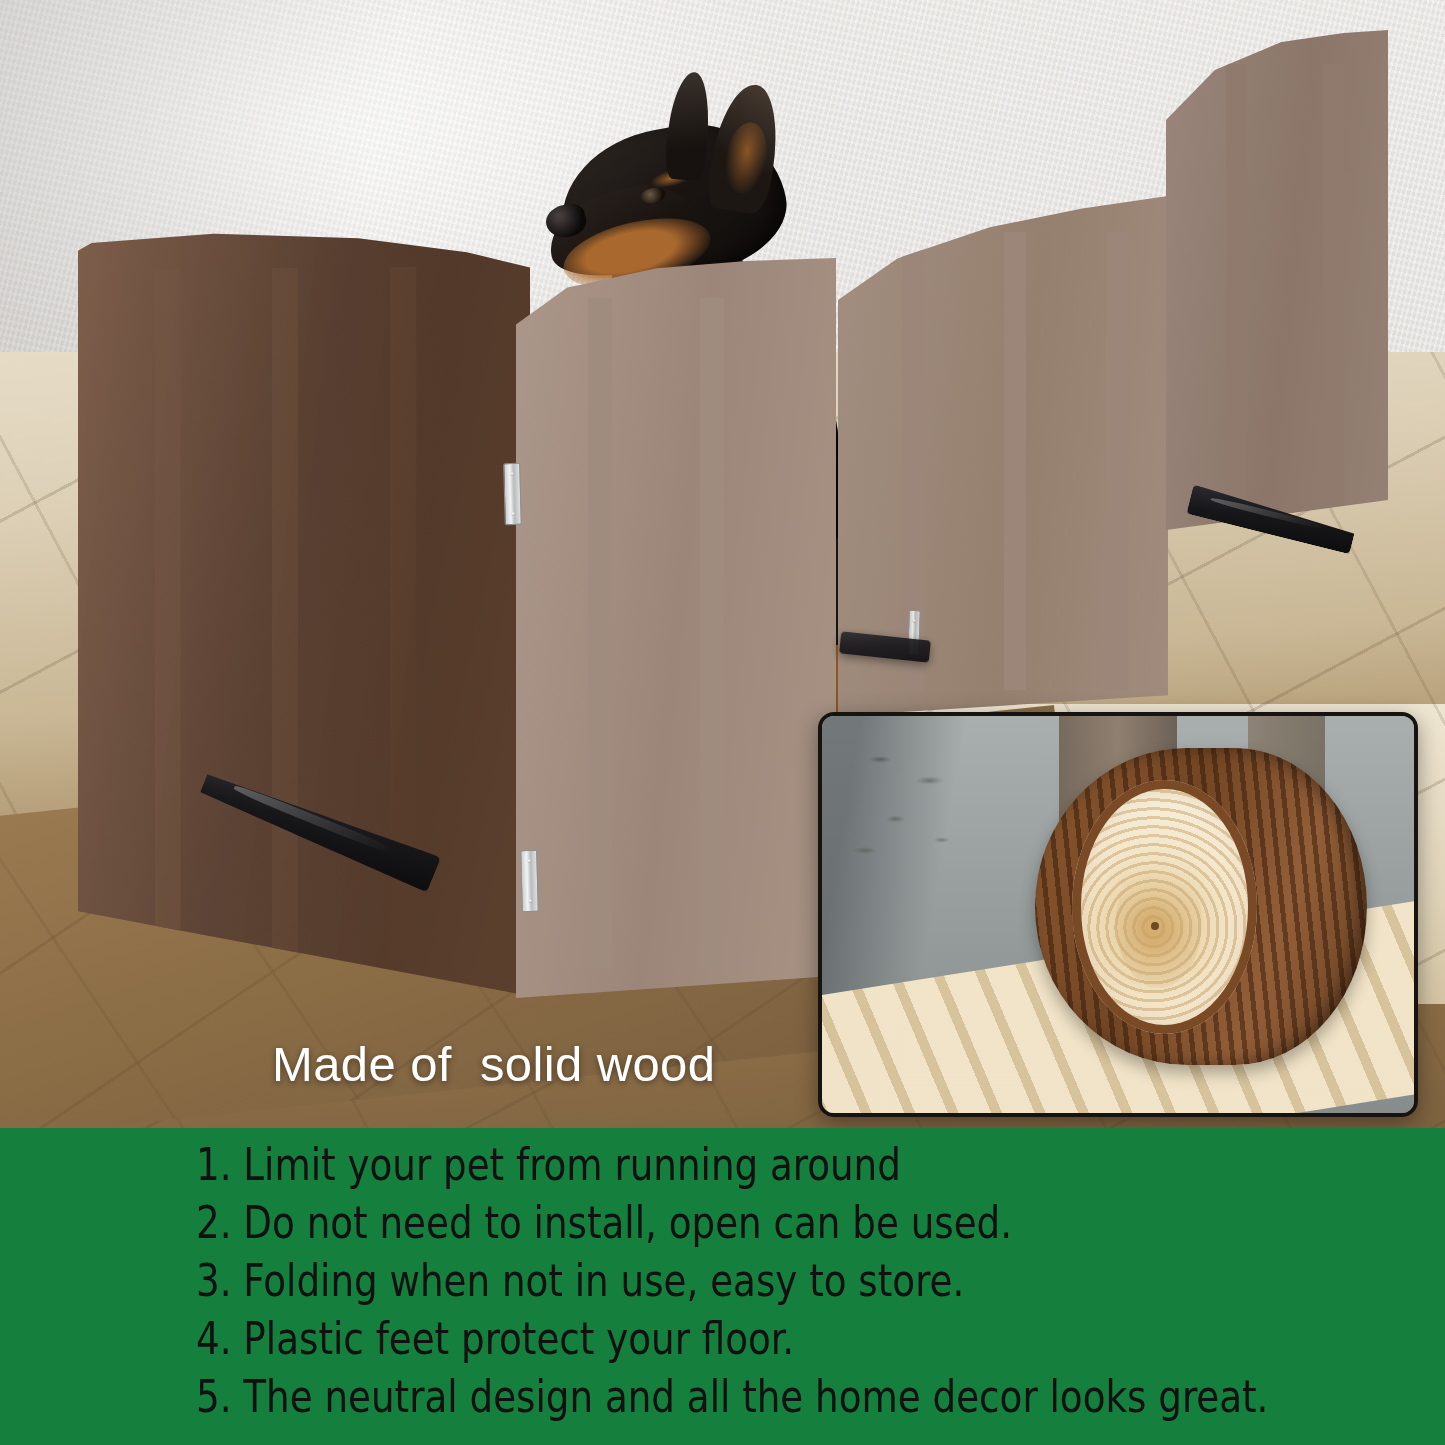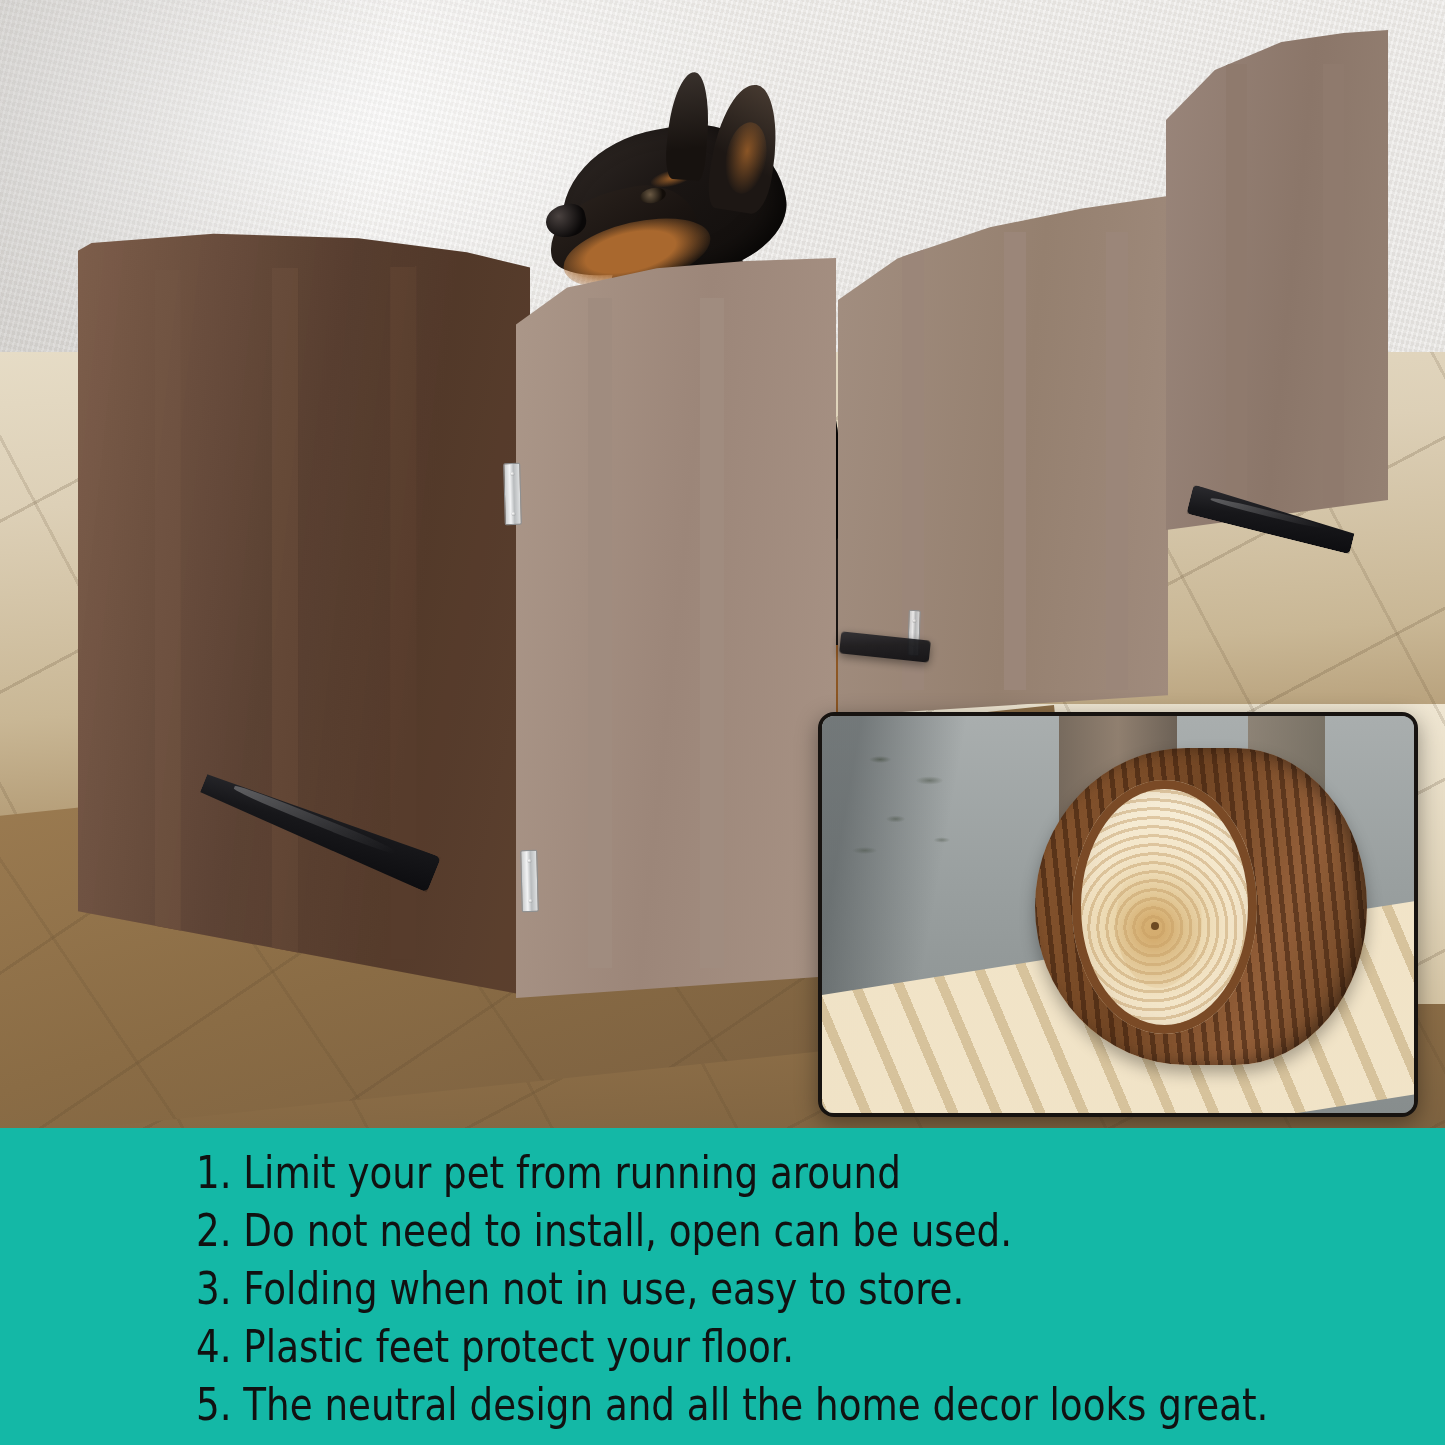--- a/index.html
+++ b/index.html
@@ -195,21 +195,21 @@
   #caption {
     position:absolute; left:272px; top:1036px;
     font-size:49px; color:#ffffff; letter-spacing:.4px;
     text-shadow:0 2px 6px rgba(0,0,0,.45);
     white-space:pre;
   }
 
   
   #features {
     position:absolute; left:0; top:1128px; width:1445px; height:317px;
-    background:#14b8a6; padding-left:196px; padding-top:16px;
+    background:#15803d; padding-left:196px; padding-top:8px;
   }
   #features .row {
     height:58px; line-height:58px;
     font-size:45px; color:#111111;
     font-family:"DejaVu Sans Condensed","Liberation Sans", sans-serif;
     font-stretch:condensed;
     white-space:nowrap;
     transform:scaleX(.92); transform-origin:left center;
   }
 </style>
@@ -453,20 +453,21 @@
       <div class="ins-leaf"></div>
       <div class="ins-slats"></div>
       <div class="log-bark">
         <div class="log-face">
           <div class="log-heart"></div>
           <div class="log-pith"></div>
         </div>
       </div>
     </div>
 
+    <div id="caption">Made of  solid wood</div>
   </div>
 
   <div id="features">
     <div class="row">1. Limit your pet from running around</div>
     <div class="row">2. Do not need to install, open can be used.</div>
     <div class="row">3. Folding when not in use, easy to store.</div>
     <div class="row">4. Plastic feet protect your floor.</div>
     <div class="row">5. The neutral design and all the home decor looks great.</div>
   </div>
 

